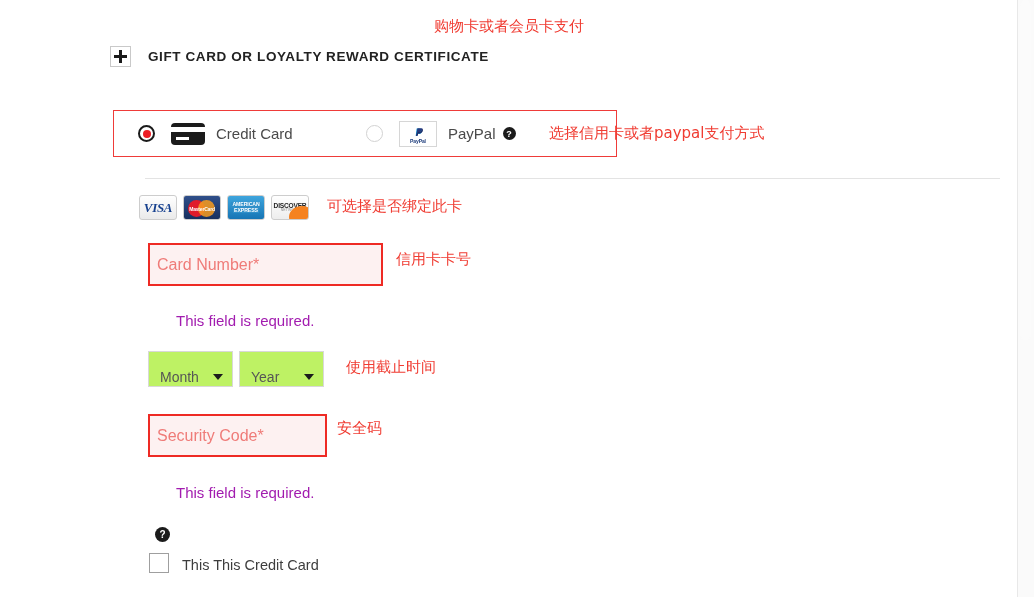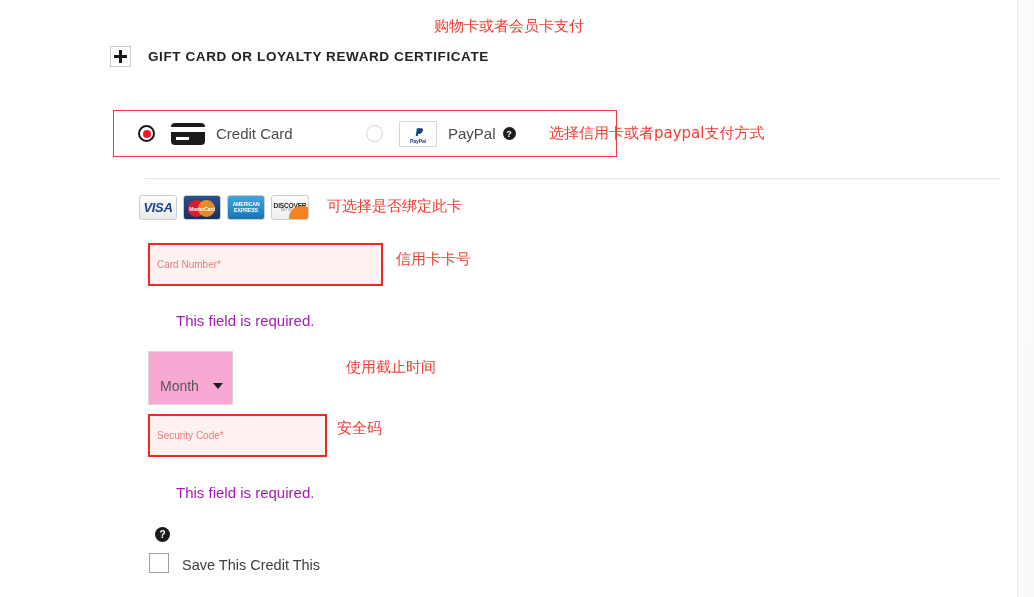--- a/index.html
+++ b/index.html
@@ -237,21 +237,21 @@
     display: flex;
     align-items: center;
     justify-content: center;
     overflow: hidden;
     position: relative;
   }
   .logo-visa {
     background: linear-gradient(#ffffff, #eaeaea);
   }
   .logo-visa span {
-    font-family: Liberation Sans, sans-serif;
+    font-family: Liberation Serif, serif;
     font-style: italic;
     font-weight: bold;
     font-size: 13px;
     color: #17418f;
     letter-spacing: -0.3px;
   }
   .logo-mc {
     background: linear-gradient(#2f4f8a, #17305f);
   }
   .logo-mc .c1, .logo-mc .c2 {
@@ -318,21 +318,21 @@
   .field {
     position: absolute;
     border: 2px solid #ee2a24;
     background: #fdf1f1;
     box-sizing: border-box;
     display: flex;
     align-items: center;
     padding-left: 7px;
   }
   .field .ph {
-    font-size: 10px;
+    font-size: 16px;
     color: #ef7b78;
   }
   #field-card-number {
     left: 148px;
     top: 243px;
     width: 235px;
     height: 43px;
   }
   #field-security-code {
     left: 148px;
@@ -346,23 +346,23 @@
     font-size: 15px;
     color: #a21caf;
     margin-left: 28px;
   }
   #err-card-number { left: 148px; top: 312px; }
   #err-security-code { left: 148px; top: 484px; }
 
   
   .select {
     position: absolute;
-    height: 54px;
+    height: 36px;
     border: 1px solid #d8d8d8;
-    background: #f9a8d4;
+    background: #bef264;
     box-sizing: border-box;
     display: flex;
     align-items: center;
     justify-content: space-between;
     padding: 16px 9px 0 11px;
   }
   .select .sel-label {
     font-size: 14px;
     color: #565656;
   }
@@ -478,29 +478,33 @@
   <div class="field" id="field-card-number">
     <span class="ph">Card Number*</span>
   </div>
   <div class="annot" style="left:396px; top:250px;">信用卡卡号</div>
   <div class="error-msg" id="err-card-number">This field is required.</div>
 
   <div class="select" id="select-month">
     <span class="sel-label">Month</span>
     <span class="caret"></span>
   </div>
+  <div class="select" id="select-year">
+    <span class="sel-label">Year</span>
+    <span class="caret"></span>
+  </div>
   <div class="annot" style="left:346px; top:358px;">使用截止时间</div>
 
   <div class="field" id="field-security-code">
     <span class="ph">Security Code*</span>
   </div>
   <div class="annot" style="left:337px; top:419px;">安全码</div>
   <div class="error-msg" id="err-security-code">This field is required.</div>
 
   <div class="save-help">?</div>
   <div class="checkbox"></div>
-  <div class="save-label">Save This Credit This</div>
+  <div class="save-label">This This Credit Card</div>
 
 </div>
 
 <div class="scrollbar-track">
   <div class="scrollbar-thumb"></div>
 </div>
 
 </body></html>

